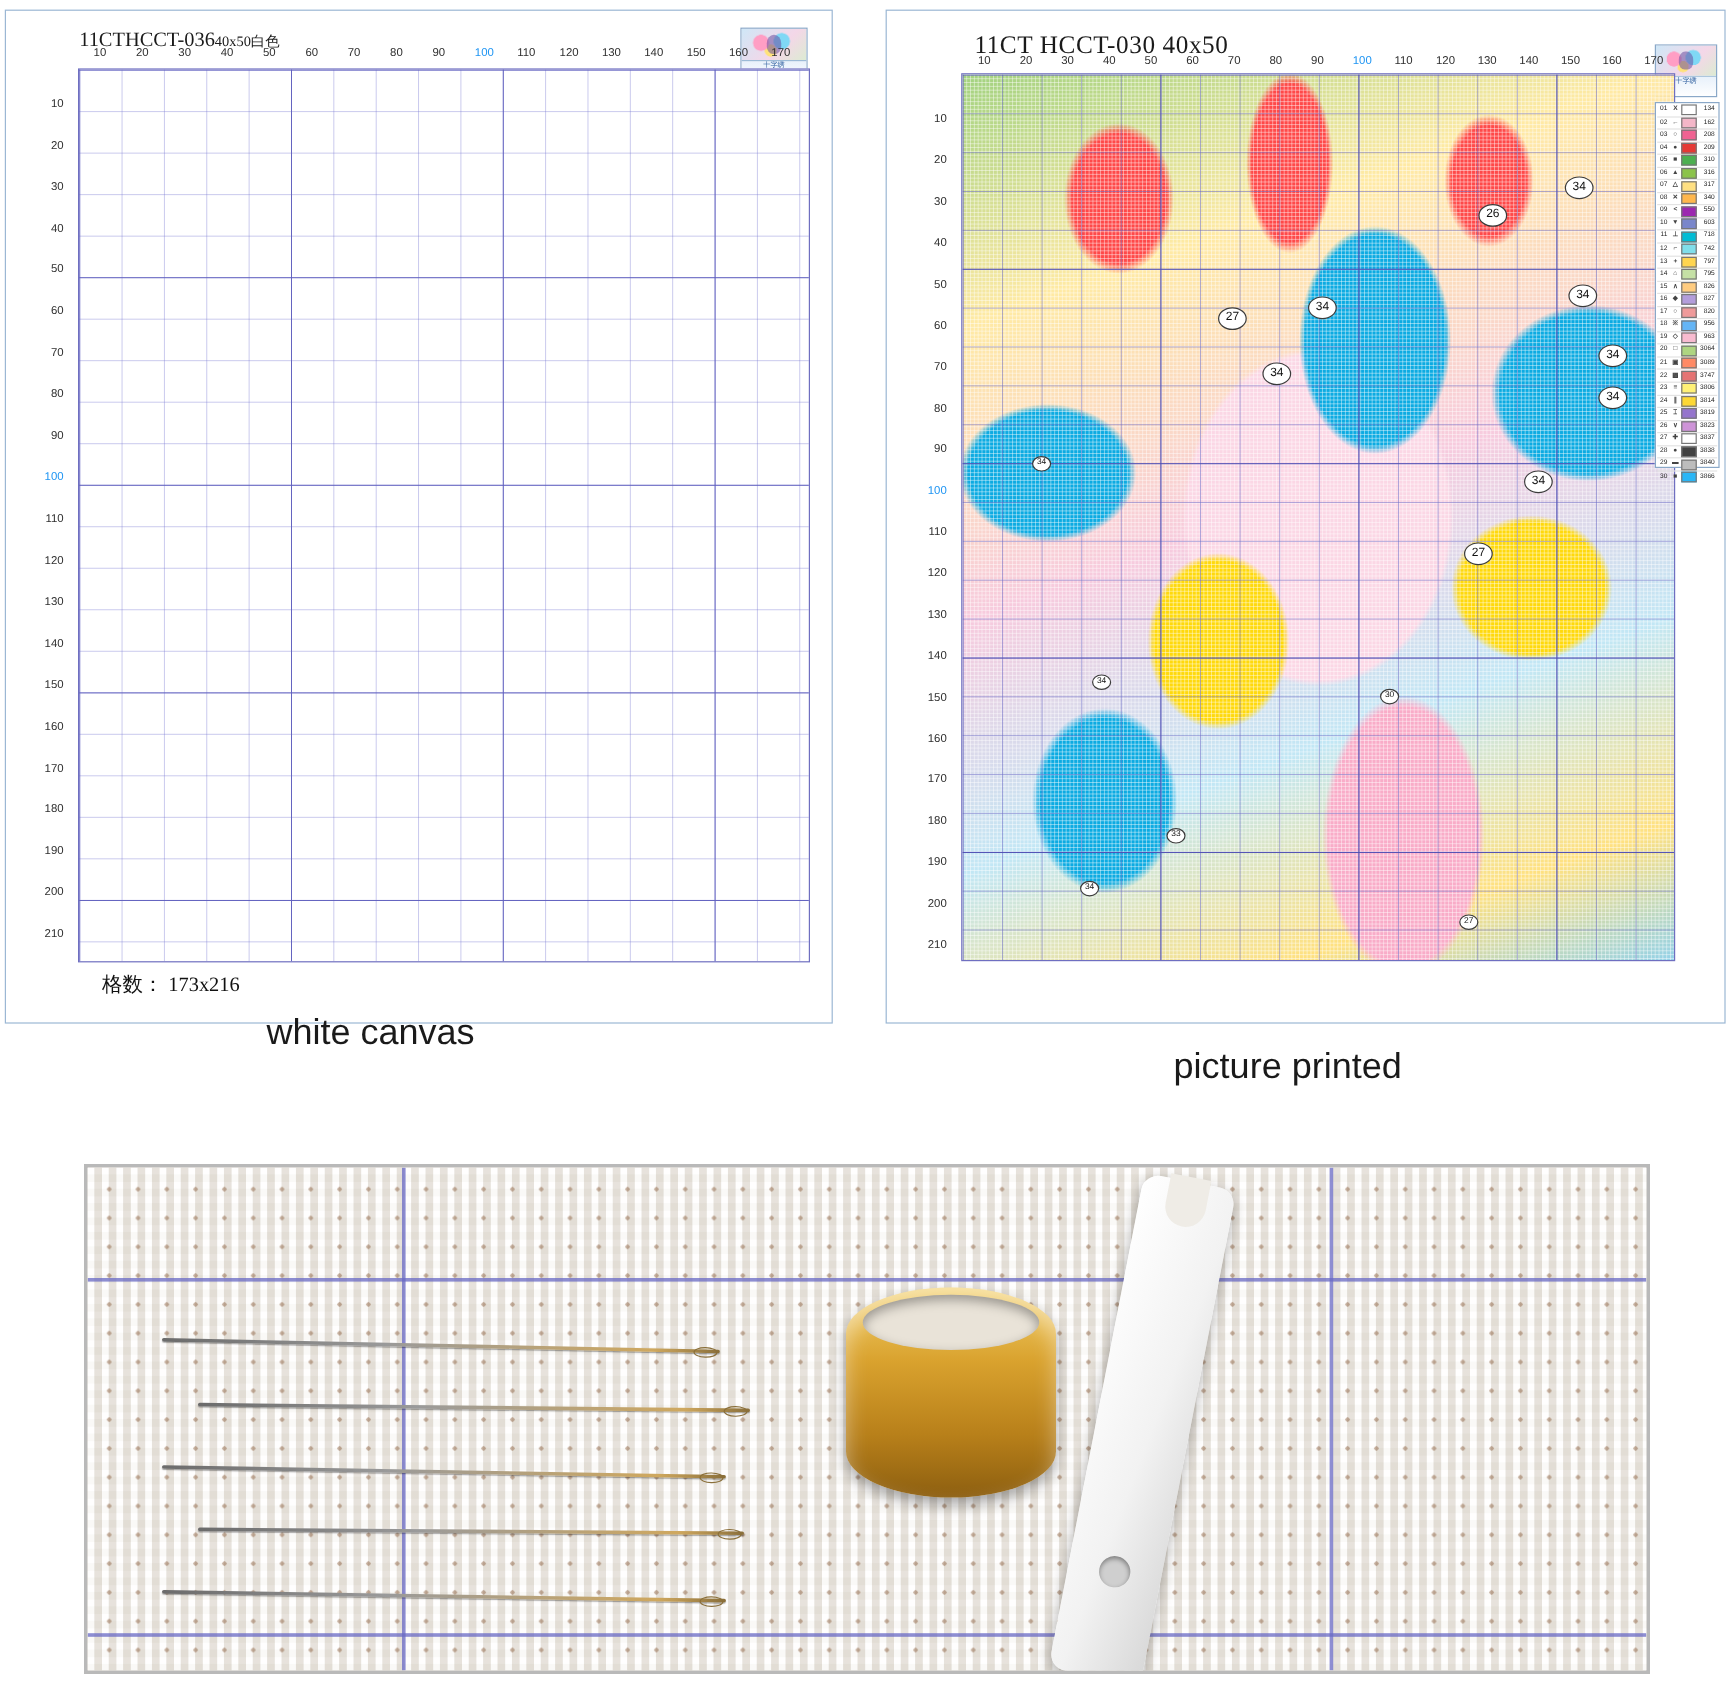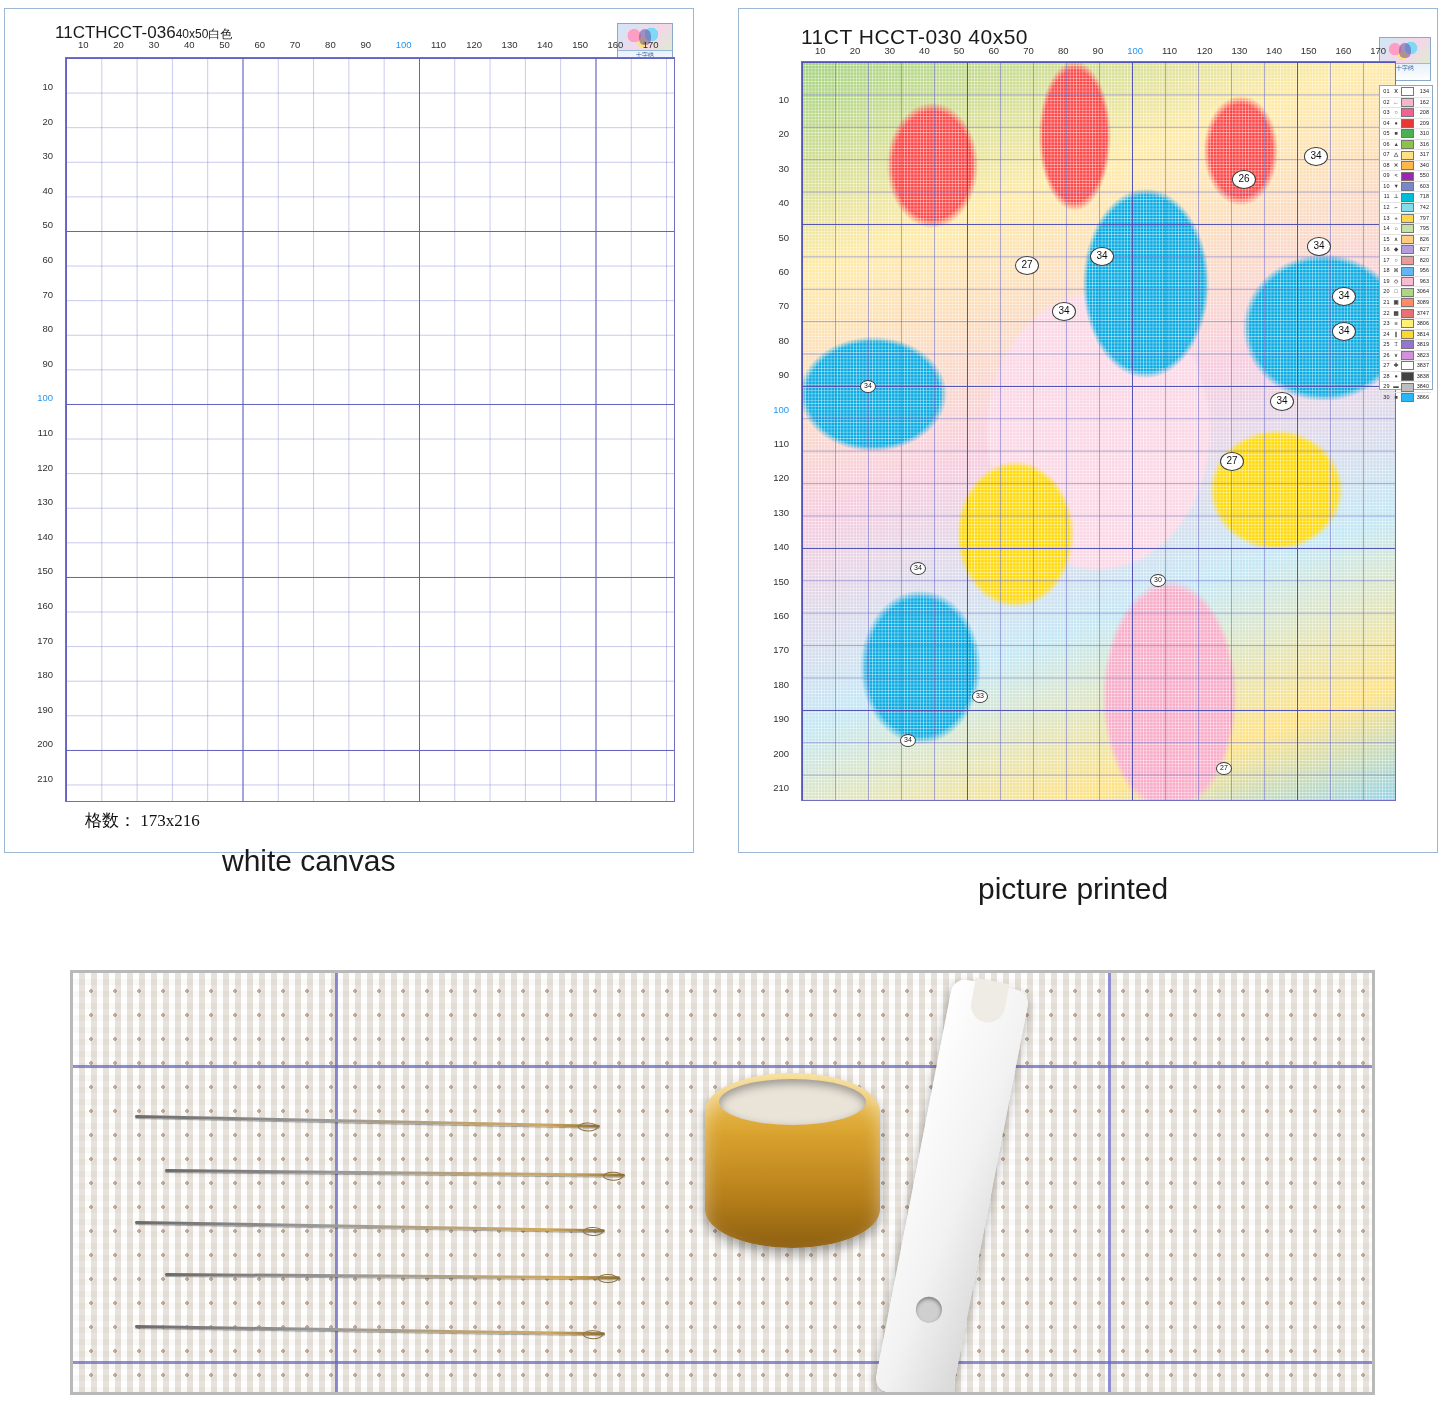--- a/index.html
+++ b/index.html
@@ -24,21 +24,22 @@
     border: 1px solid #9bb7d4;
     box-sizing: border-box;
   }
   .panel-left  { left: 4px;  width: 690px; height: 845px; }
   .panel-right { left: 738px; width: 700px; height: 845px; }
 
   .panel-title {
     position: absolute;
     white-space: nowrap;
     color: #1a1a1a;
-    font-family: Liberation Sans, sans-serif;
+    font-family: Liberation Serif, serif;
+    margin-left: 11px;
   }
   .left-title {
     left: 50px; top: 14px;
     font-size: 17px;
   }
   .left-title .sub { font-size: 12px; }
   .right-title {
     left: 62px; top: 16px;
     font-size: 21px;
     letter-spacing: 0.5px;

